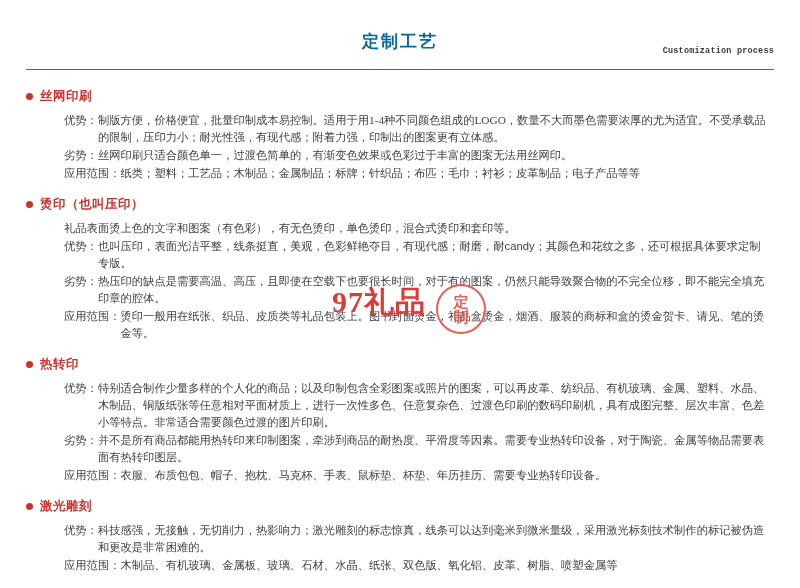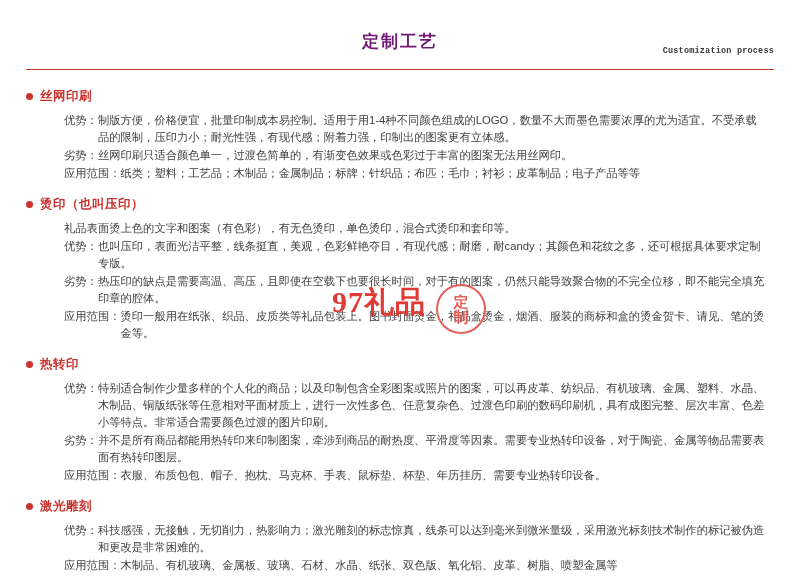--- a/index.html
+++ b/index.html
@@ -28,21 +28,21 @@
     height: 72px;
   }
   .header-title {
     position: absolute;
     left: 0;
     right: 0;
     top: 30px;
     text-align: center;
     font-size: 17px;
     font-weight: bold;
-    color: #701a75;
+    color: #0369a1;
     letter-spacing: 2px;
   }
   .header-sub {
     position: absolute;
     right: 0;
     top: 46px;
     font-size: 8.5px;
     font-weight: bold;
     color: #3a3a3a;
     letter-spacing: 0.2px;
@@ -55,20 +55,21 @@
     bottom: 2px;
     border-bottom: 1.5px solid #c9322d;
   }
   
   .section {
     margin-top: 14px;
     position: relative;
   }
   .section:first-of-type {
     margin-top: 16px;
+    font-family: Liberation Serif, serif;
   }
   .sec-head {
     display: flex;
     align-items: center;
     margin-bottom: 7px;
   }
   .bullet {
     width: 7px;
     height: 7px;
     border-radius: 50%;

